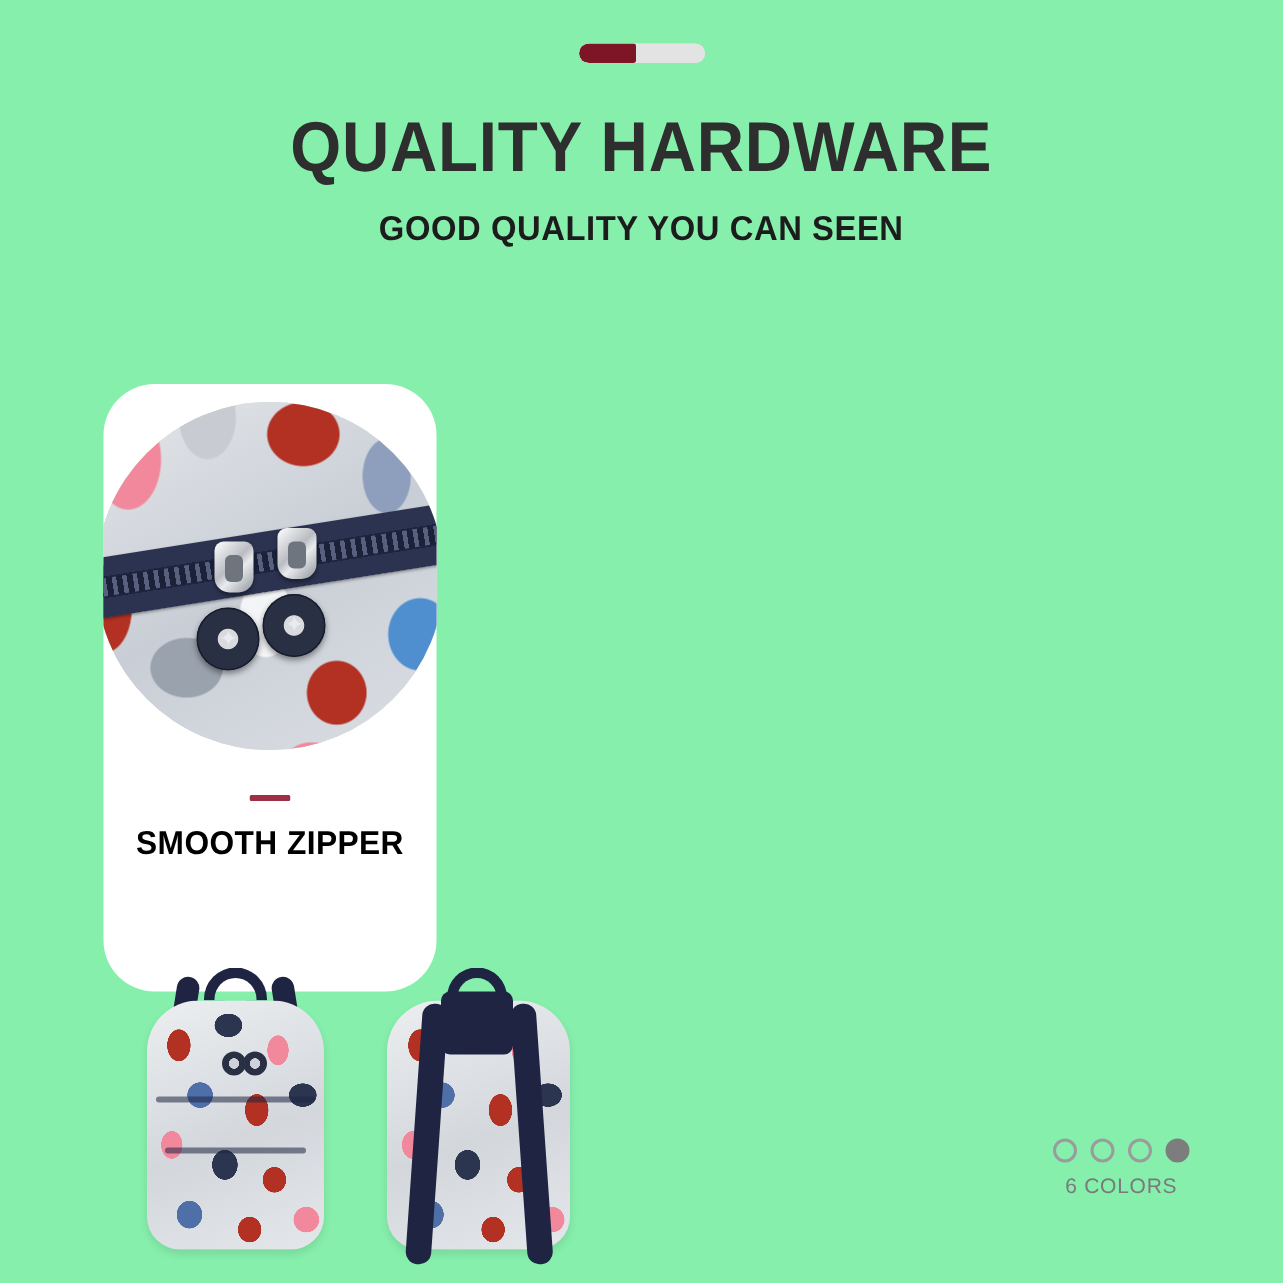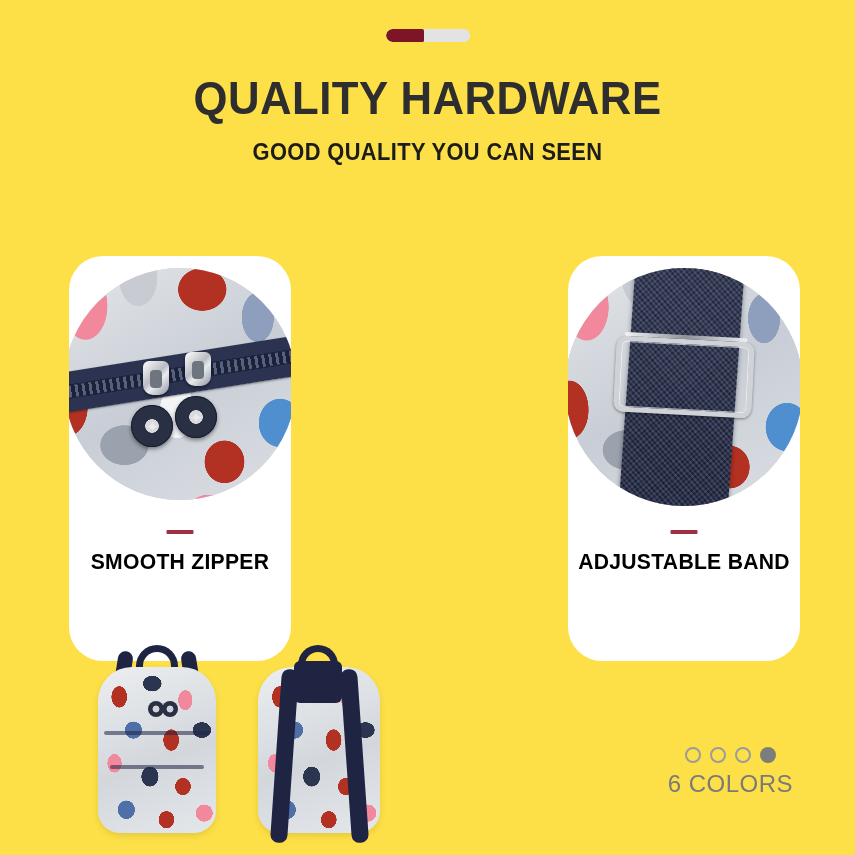--- a/index.html
+++ b/index.html
@@ -13,21 +13,21 @@
   body {
     background: #f4f4f4;
     font-family: "Liberation Sans", sans-serif;
     position: relative;
   }
 
   .page {
     position: relative;
     width: 855px;
     height: 855px;
-    background: #fde047;
+    background: #86efac;
     overflow: hidden;
   }
 
   
   .pill-wrap {
     position: absolute;
     top: 29px;
     left: 50%;
     transform: translateX(-50%);
     width: 84px;
@@ -347,21 +347,21 @@
     margin-bottom: 7px;
   }
   .dot {
     width: 16px; height: 16px;
     border-radius: 50%;
     border: 2px solid #9b9b9b;
     background: transparent;
   }
   .dot.filled { background: #7d7d7d; border-color: #7d7d7d; }
   .colors-label {
-    font-size: 24px;
+    font-size: 14px;
     color: #7a7a7a;
     letter-spacing: 0.5px;
     white-space: nowrap;
   }
 </style>
 </head>
 <body>
 
 <div class="page">
 
@@ -388,31 +388,20 @@
         </div>
         <div class="zip-disc d2">
           <span class="star">✦</span>
         </div>
       </div>
       <div class="dash"></div>
       <div class="caption">SMOOTH ZIPPER</div>
     </div>
 
 
-    <div class="card wide">
-      <div class="photo">
-        <div class="fabric"></div>
-        <div class="band-strap"></div>
-        <div class="buckle">
-          <div class="buckle-bar"></div>
-        </div>
-      </div>
-      <div class="dash"></div>
-      <div class="caption">ADJUSTABLE BAND</div>
-    </div>
 
   </div>
 
   <div class="packs">
 
     <div class="pack" style="left:32px; top:4px; width:130px; height:196px;">
       <div class="pack-handle" style="left:44px; top:6px; width:42px; height:22px;"></div>
       <div class="pack-strap" style="left:23px; top:12px; width:15px; height:52px; transform:rotate(9deg);"></div>
       <div class="pack-strap" style="left:92px; top:12px; width:15px; height:52px; transform:rotate(-9deg);"></div>
       <div class="pack-body" style="left:6px; top:28px; width:118px; height:166px;"></div>

